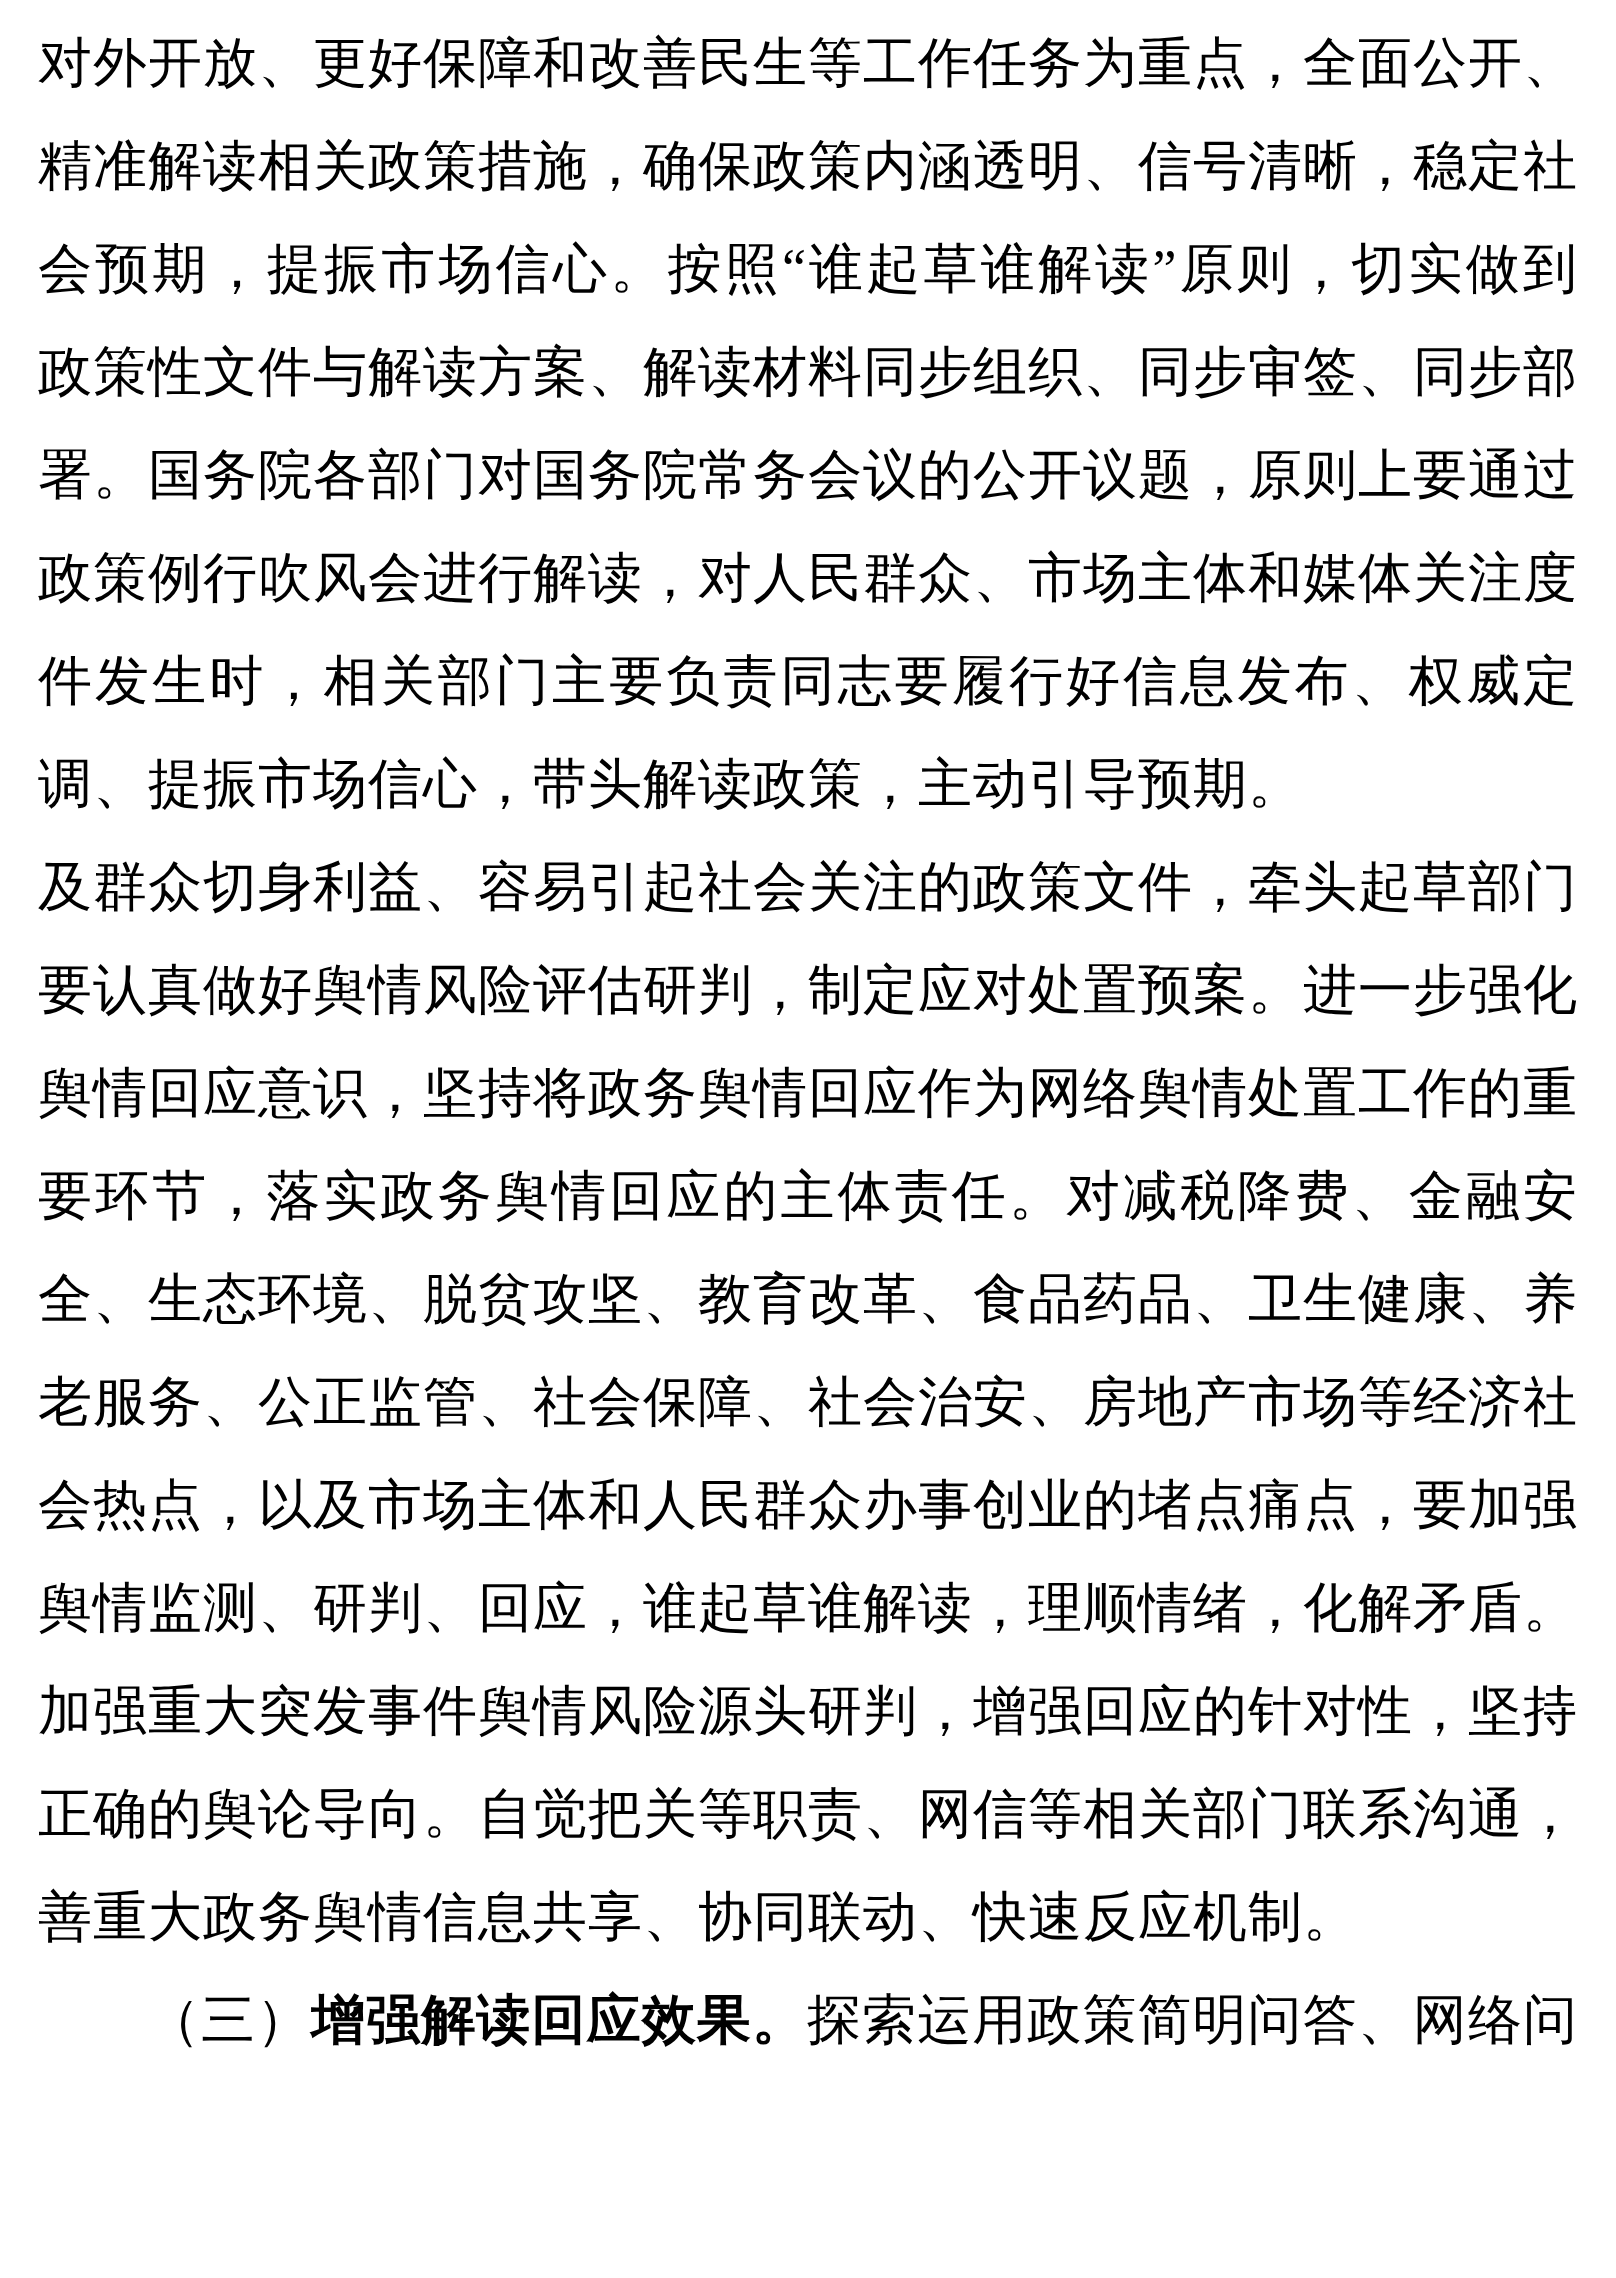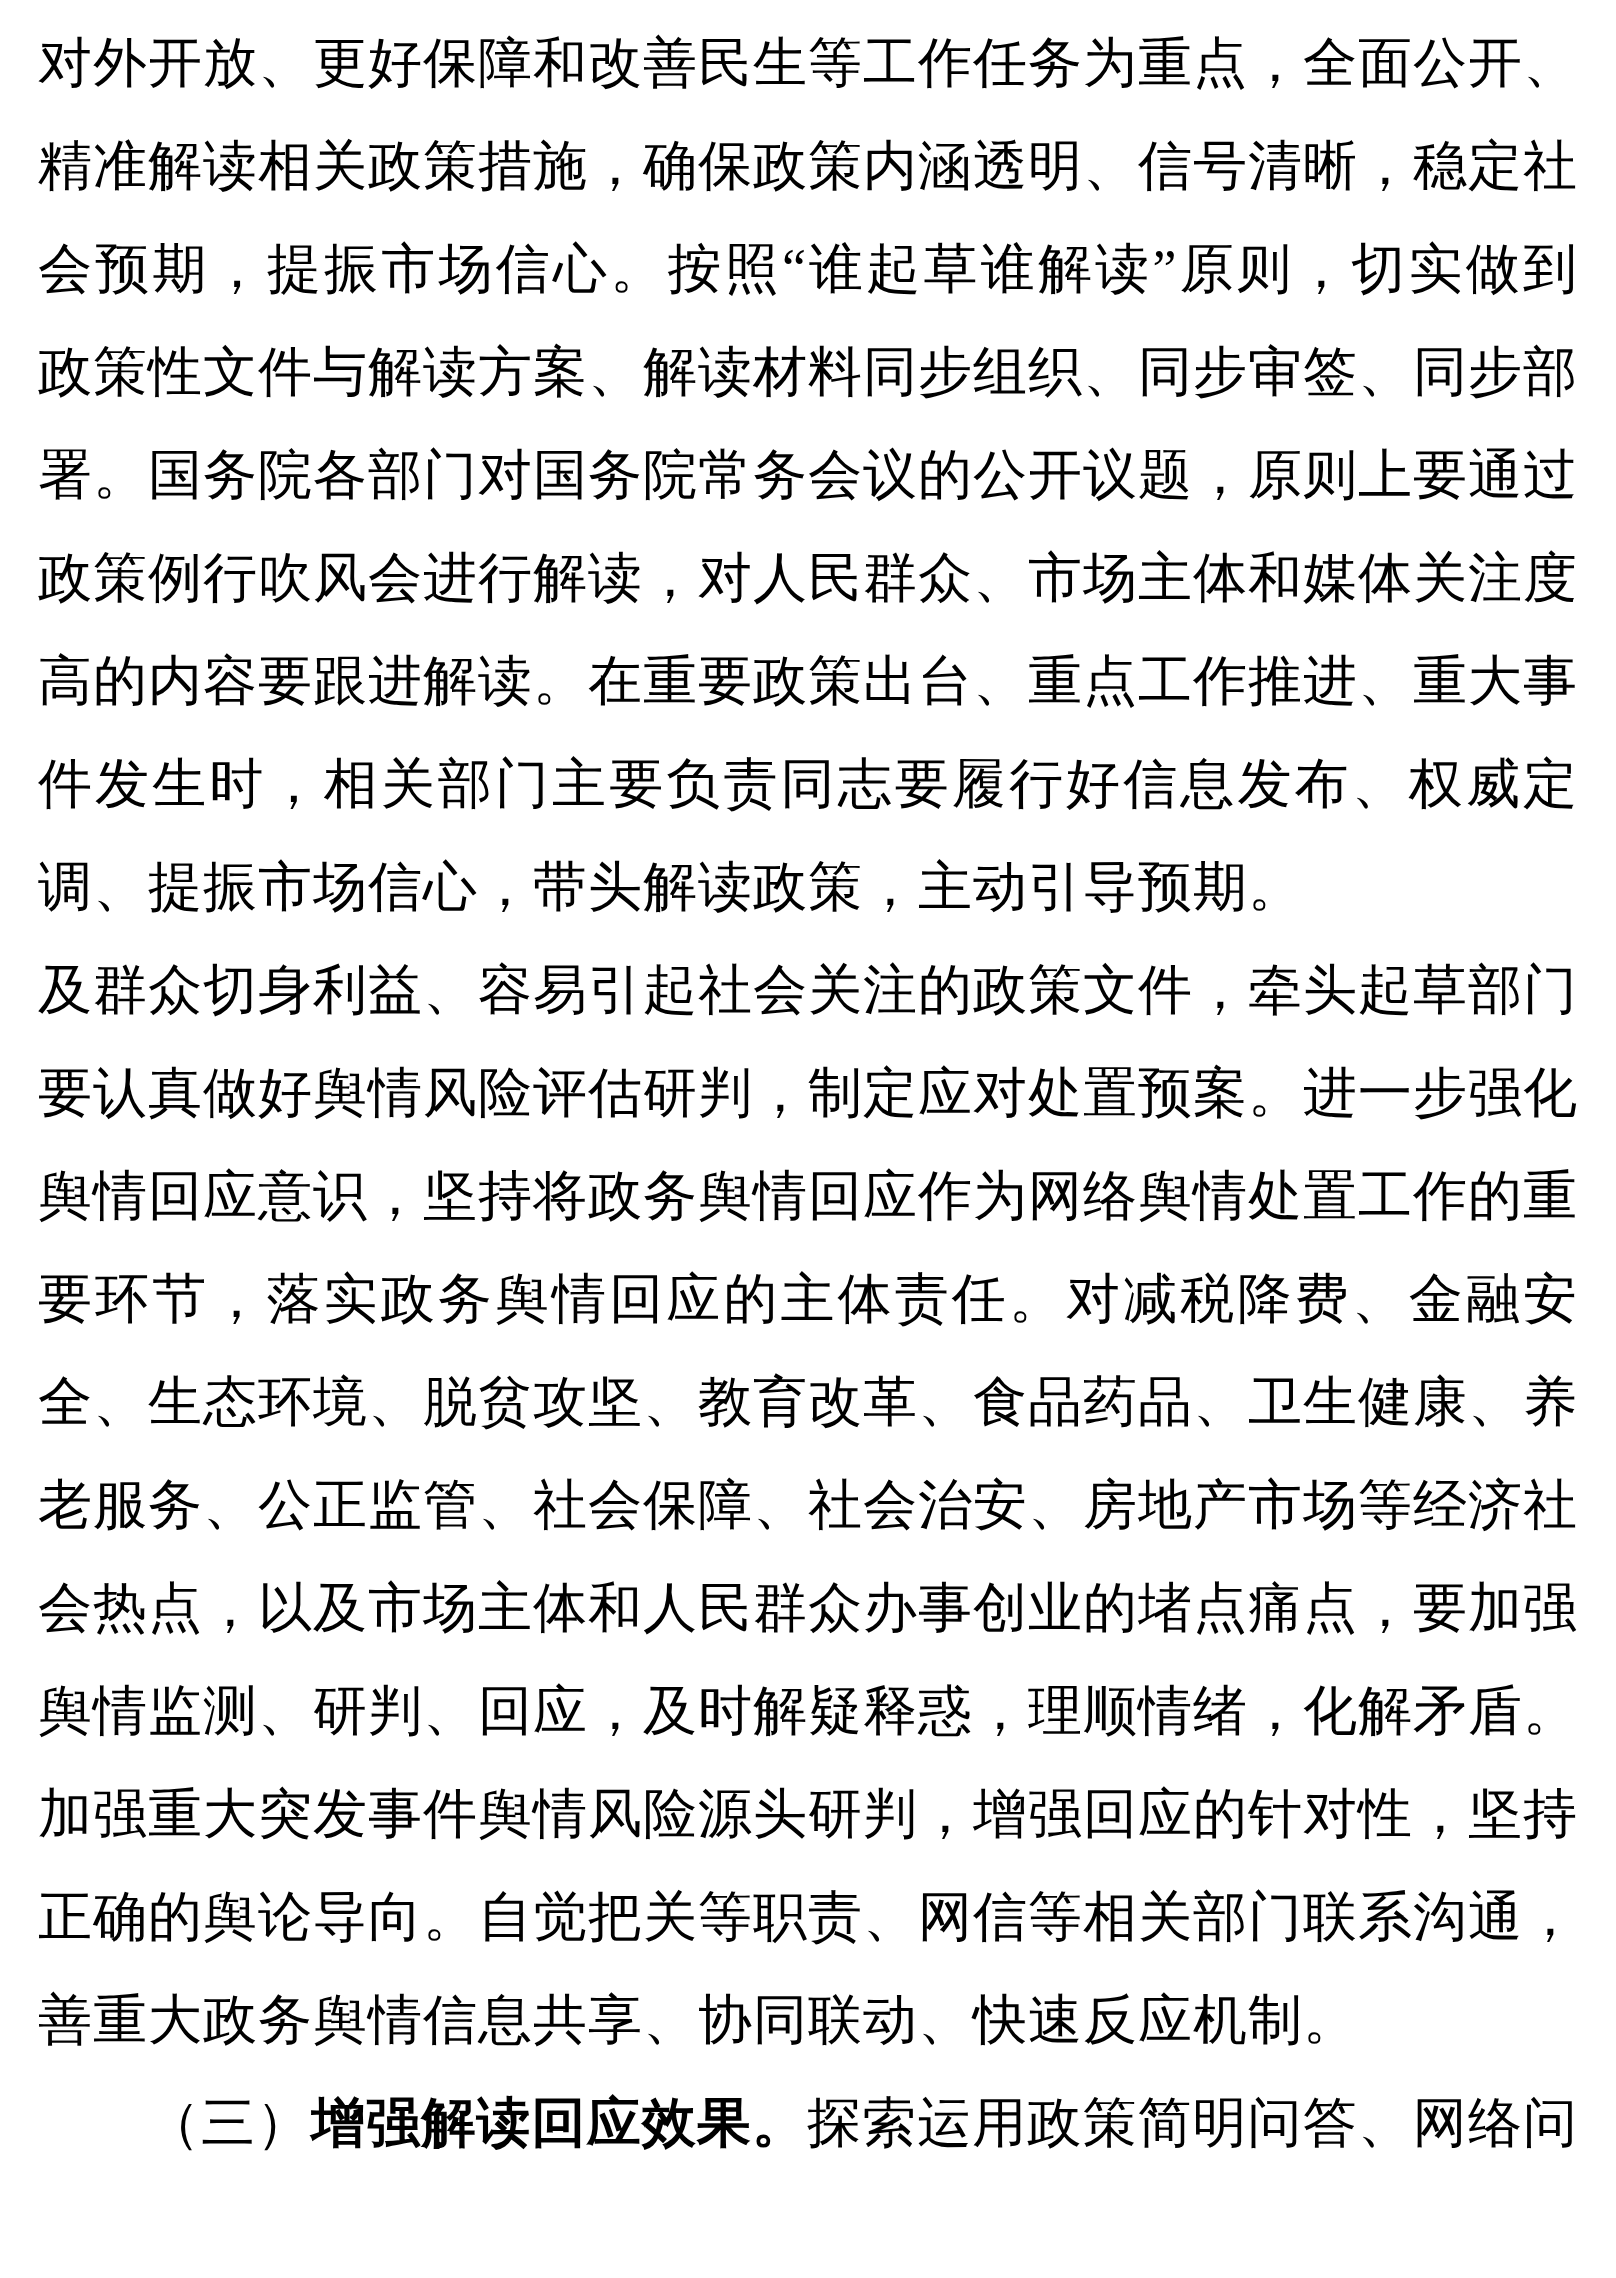--- a/index.html
+++ b/index.html
@@ -49,32 +49,31 @@
 
 <div class="page">
   <div class="textblock">
 
     <div class="line j">对外开放、更好保障和改善民生等工作任务为重点，全面公开、</div>
     <div class="line j">精准解读相关政策措施，确保政策内涵透明、信号清晰，稳定社</div>
     <div class="line j">会预期，提振市场信心。按照“谁起草谁解读”原则，切实做到</div>
     <div class="line j">政策性文件与解读方案、解读材料同步组织、同步审签、同步部</div>
     <div class="line j">署。国务院各部门对国务院常务会议的公开议题，原则上要通过</div>
     <div class="line j">政策例行吹风会进行解读，对人民群众、市场主体和媒体关注度</div>
-    <div class="line j">高的内容要跟进解读。在重要政策出台、重点工作推进、重大事</div>
     <div class="line j">件发生时，相关部门主要负责同志要履行好信息发布、权威定</div>
     <div class="line">调、提振市场信心，带头解读政策，主动引导预期。</div>
 
     <div class="line j">及群众切身利益、容易引起社会关注的政策文件，牵头起草部门</div>
     <div class="line j">要认真做好舆情风险评估研判，制定应对处置预案。进一步强化</div>
     <div class="line j">舆情回应意识，坚持将政务舆情回应作为网络舆情处置工作的重</div>
     <div class="line j">要环节，落实政务舆情回应的主体责任。对减税降费、金融安</div>
     <div class="line j">全、生态环境、脱贫攻坚、教育改革、食品药品、卫生健康、养</div>
     <div class="line j">老服务、公正监管、社会保障、社会治安、房地产市场等经济社</div>
     <div class="line j">会热点，以及市场主体和人民群众办事创业的堵点痛点，要加强</div>
-    <div class="line j">舆情监测、研判、回应，及时解疑释惑，理顺情绪，化解矛盾。</div>
+    <div class="line j">舆情监测、研判、回应，谁起草谁解读，理顺情绪，化解矛盾。</div>
     <div class="line j">加强重大突发事件舆情风险源头研判，增强回应的针对性，坚持</div>
     <div class="line j">正确的舆论导向。自觉把关等职责、网信等相关部门联系沟通，完</div>
     <div class="line">善重大政务舆情信息共享、协同联动、快速反应机制。</div>
 
     <div class="line j ind"><span>（三）</span><span class="hd">增强解读回应效果。</span><span>探索运用政策简明问答、网络问</span></div>
 
   </div>
 </div>
 
 </body></html>

